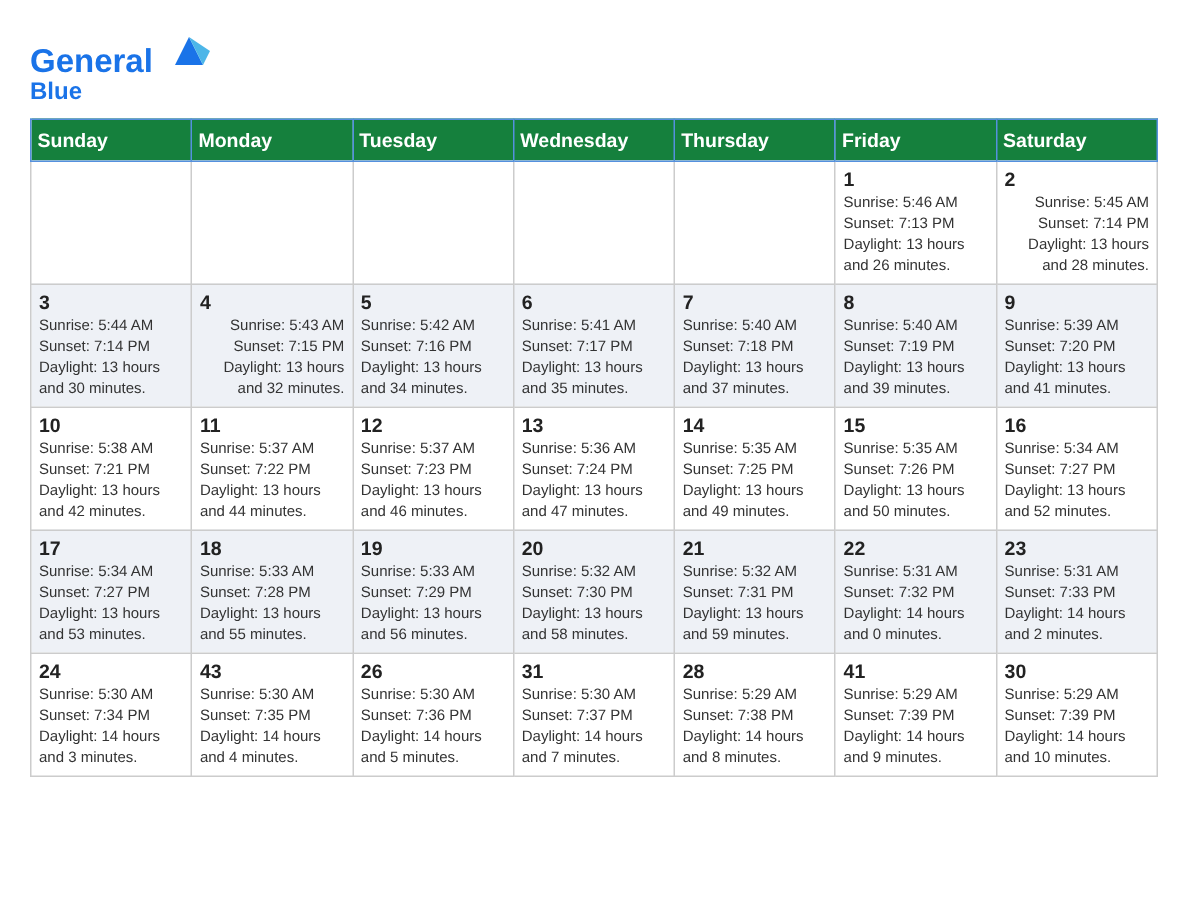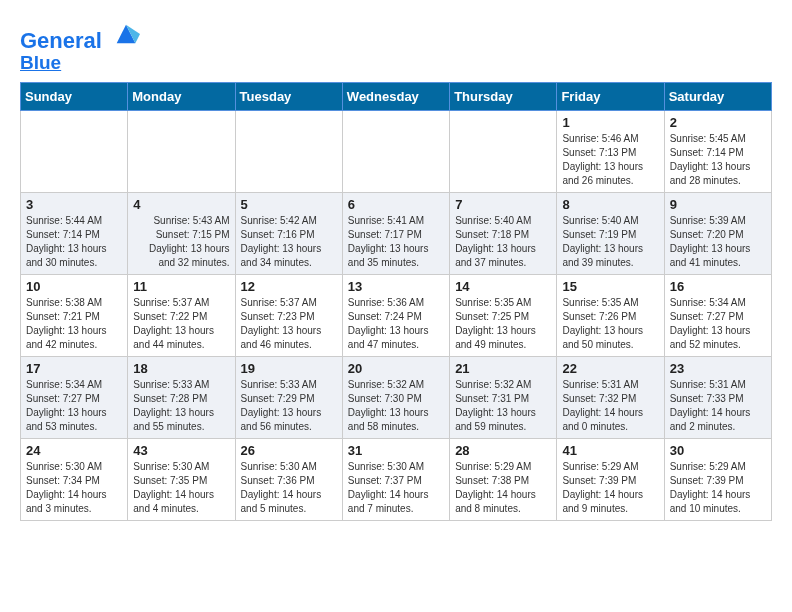--- a/index.html
+++ b/index.html
@@ -49,21 +49,21 @@
       font-size: 14px;
       color: #555;
       margin-top: 2px;
     }
     .calendar {
       width: 100%;
       border-collapse: collapse;
       border: 1px solid #ccc;
     }
     .calendar th {
-      background: #0369a1;
+      background: #15803d;
       color: #fff;
       font-size: 13px;
       font-weight: bold;
       padding: 6px 4px;
       text-align: left;
       border: 1px solid #5590de;
     }
     .calendar td {
       vertical-align: top;
       border: 1px solid #ccc;
@@ -108,21 +108,21 @@
 <div class="header">
   <div class="logo">
     <div>
       <div class="logo-text">
         <span>General</span>
         <svg class="logo-icon" viewBox="0 0 30 30">
           <polygon points="5,25 15,5 25,25" fill="#1a73e8"></polygon>
           <polygon points="15,5 25,25 30,15" fill="#4db6e8"></polygon>
         </svg>
       </div>
-      <div class="logo-text" style="color:#1a73e8; font-size:19px;text-decoration:underline;">Blue</div>
+      <div class="logo-text" style="color:#1a73e8; font-size:16px;">Blue</div>
     </div>
   </div>
   <div class="title-section">
     <div class="month-title"></div>
     <div class="location"></div>
   </div>
 </div>
 
 <table class="calendar">
   <thead>
@@ -144,21 +144,21 @@
         <td class="empty-cell"></td>
         <td class="empty-cell"></td>
         <td>
           <span class="day-num">1</span>
           <div class="day-detail" style="white-space: pre-line;">Sunrise: 5:46 AM
 Sunset: 7:13 PM
 Daylight: 13 hours and 26 minutes.</div>
         </td>
         <td>
           <span class="day-num">2</span>
-          <div class="day-detail" style="white-space: pre-line;">Sunrise: 5:45 AM
+          <div class="day-detail" style="white-space: pre-line; text-align: right;">Sunrise: 5:45 AM
 Sunset: 7:14 PM
 Daylight: 13 hours and 28 minutes.</div>
         </td>
       </tr>
       <tr>
         <td>
           <span class="day-num">3</span>
           <div class="day-detail" style="white-space: pre-line;">Sunrise: 5:44 AM
 Sunset: 7:14 PM
 Daylight: 13 hours and 30 minutes.</div>

